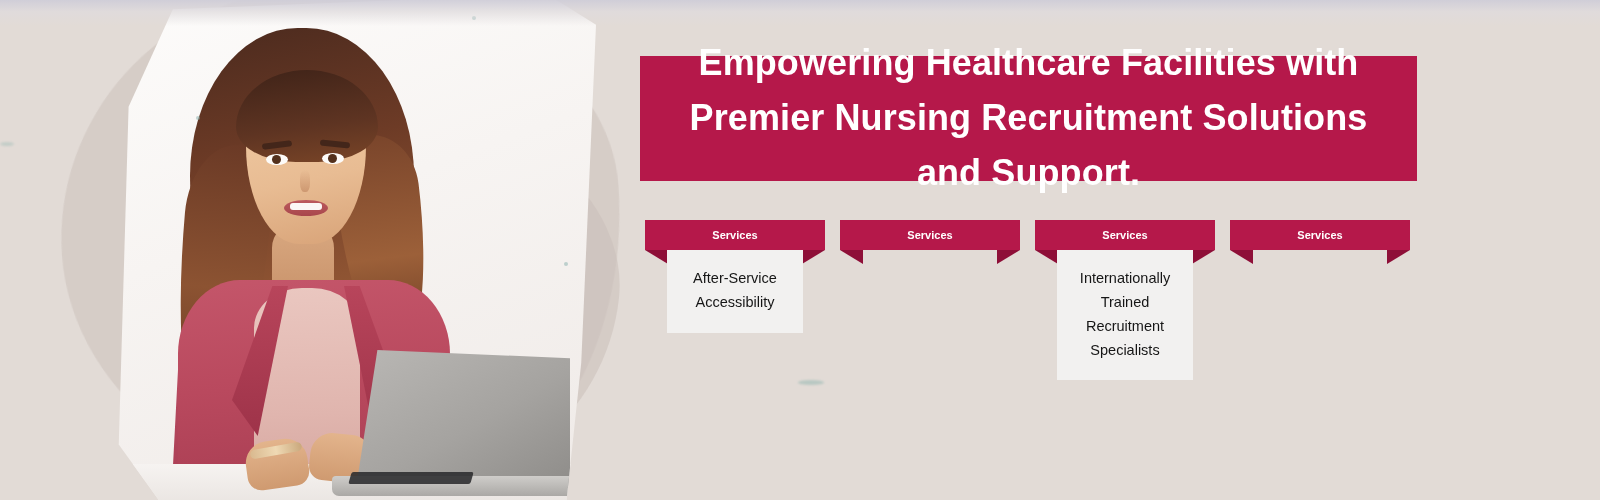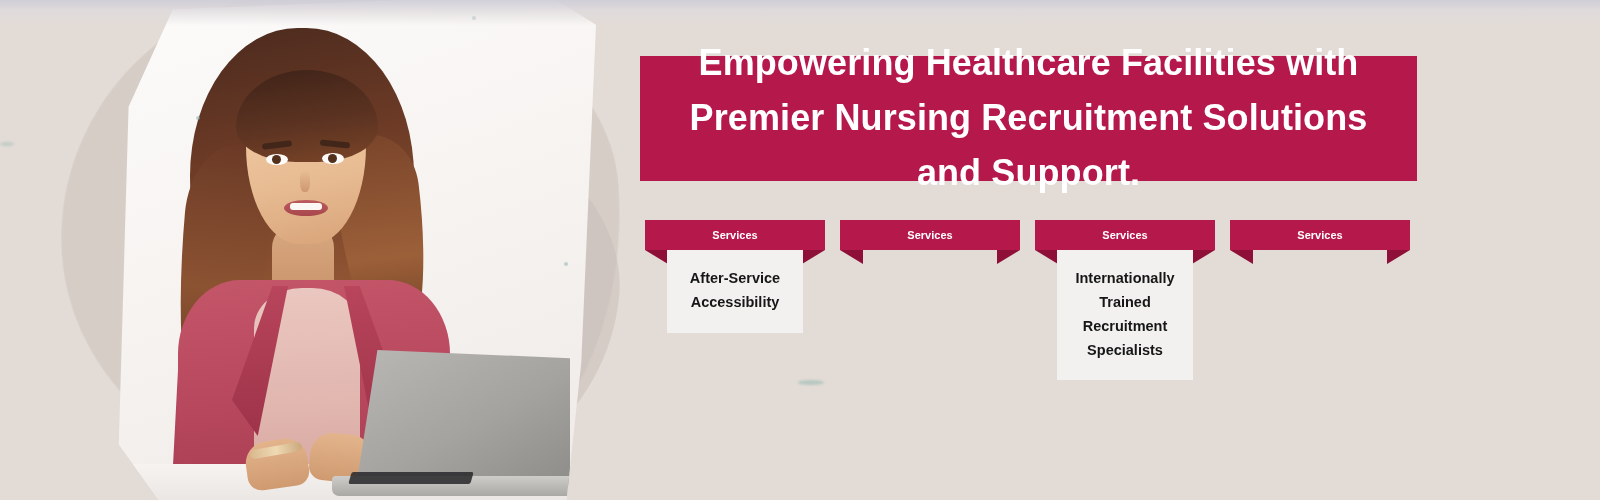--- a/index.html
+++ b/index.html
@@ -323,21 +323,21 @@
     padding: 16px 8px 18px 8px;
     text-align: center;
     z-index: 4;
   }
   .card.c1 .card-body, .card.c2 .card-body { min-height: 83px; }
   .card.c3 .card-body, .card.c4 .card-body { min-height: 127px; }
 
   .card-text {
     color: #161616;
     font-size: 14.5px;
-    font-weight: bold;
+    font-weight: normal;
     line-height: 1.66;
     white-space: pre-line;
   }
 </style>
 </head>
 <body>
 
 <div class="banner-root">
 
   <div class="art-wrap">

